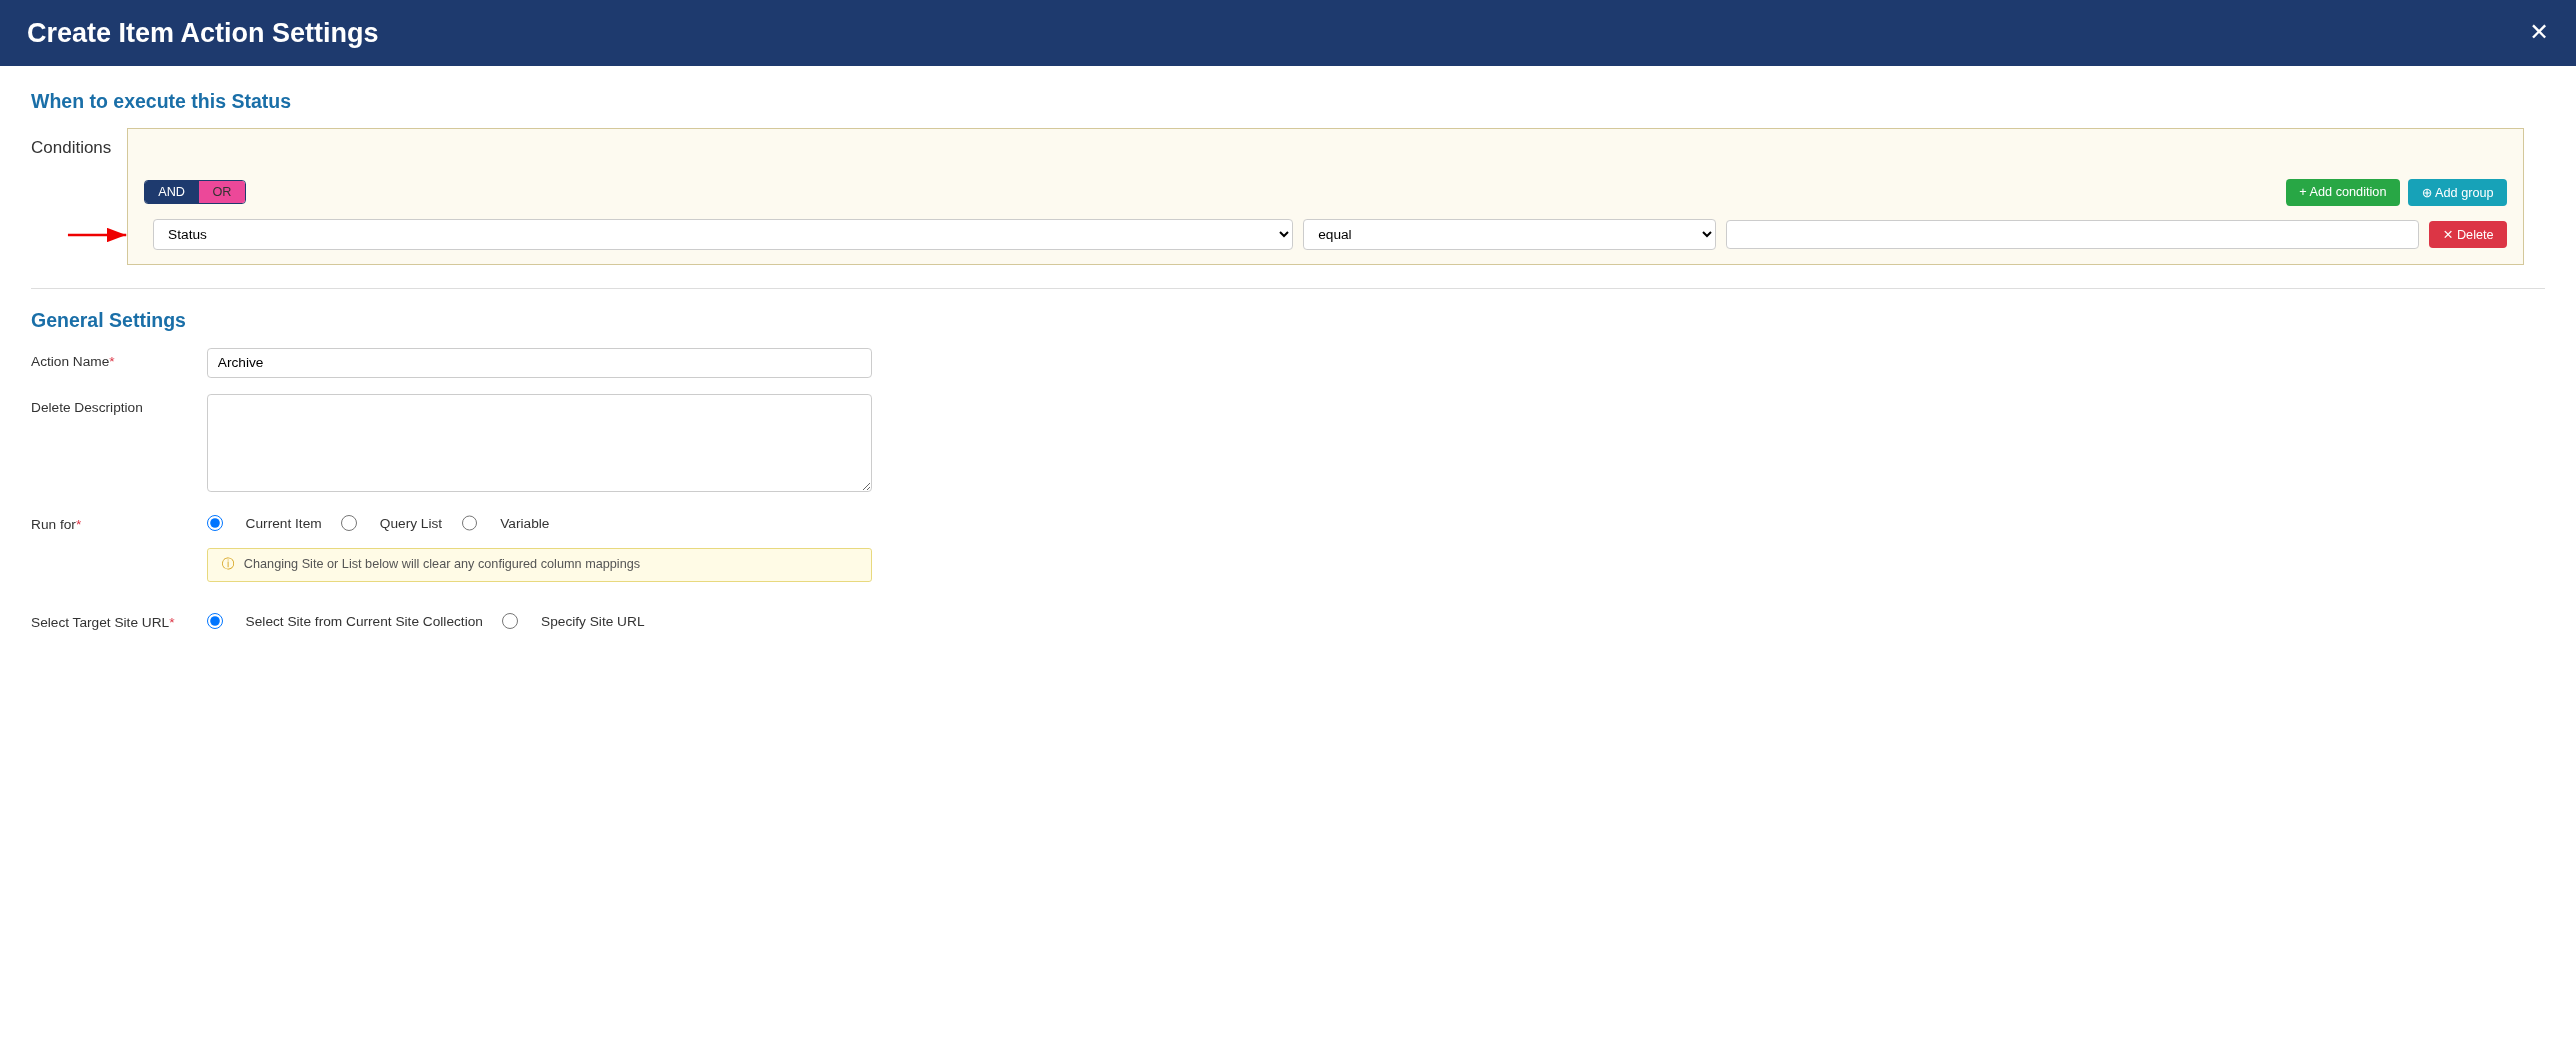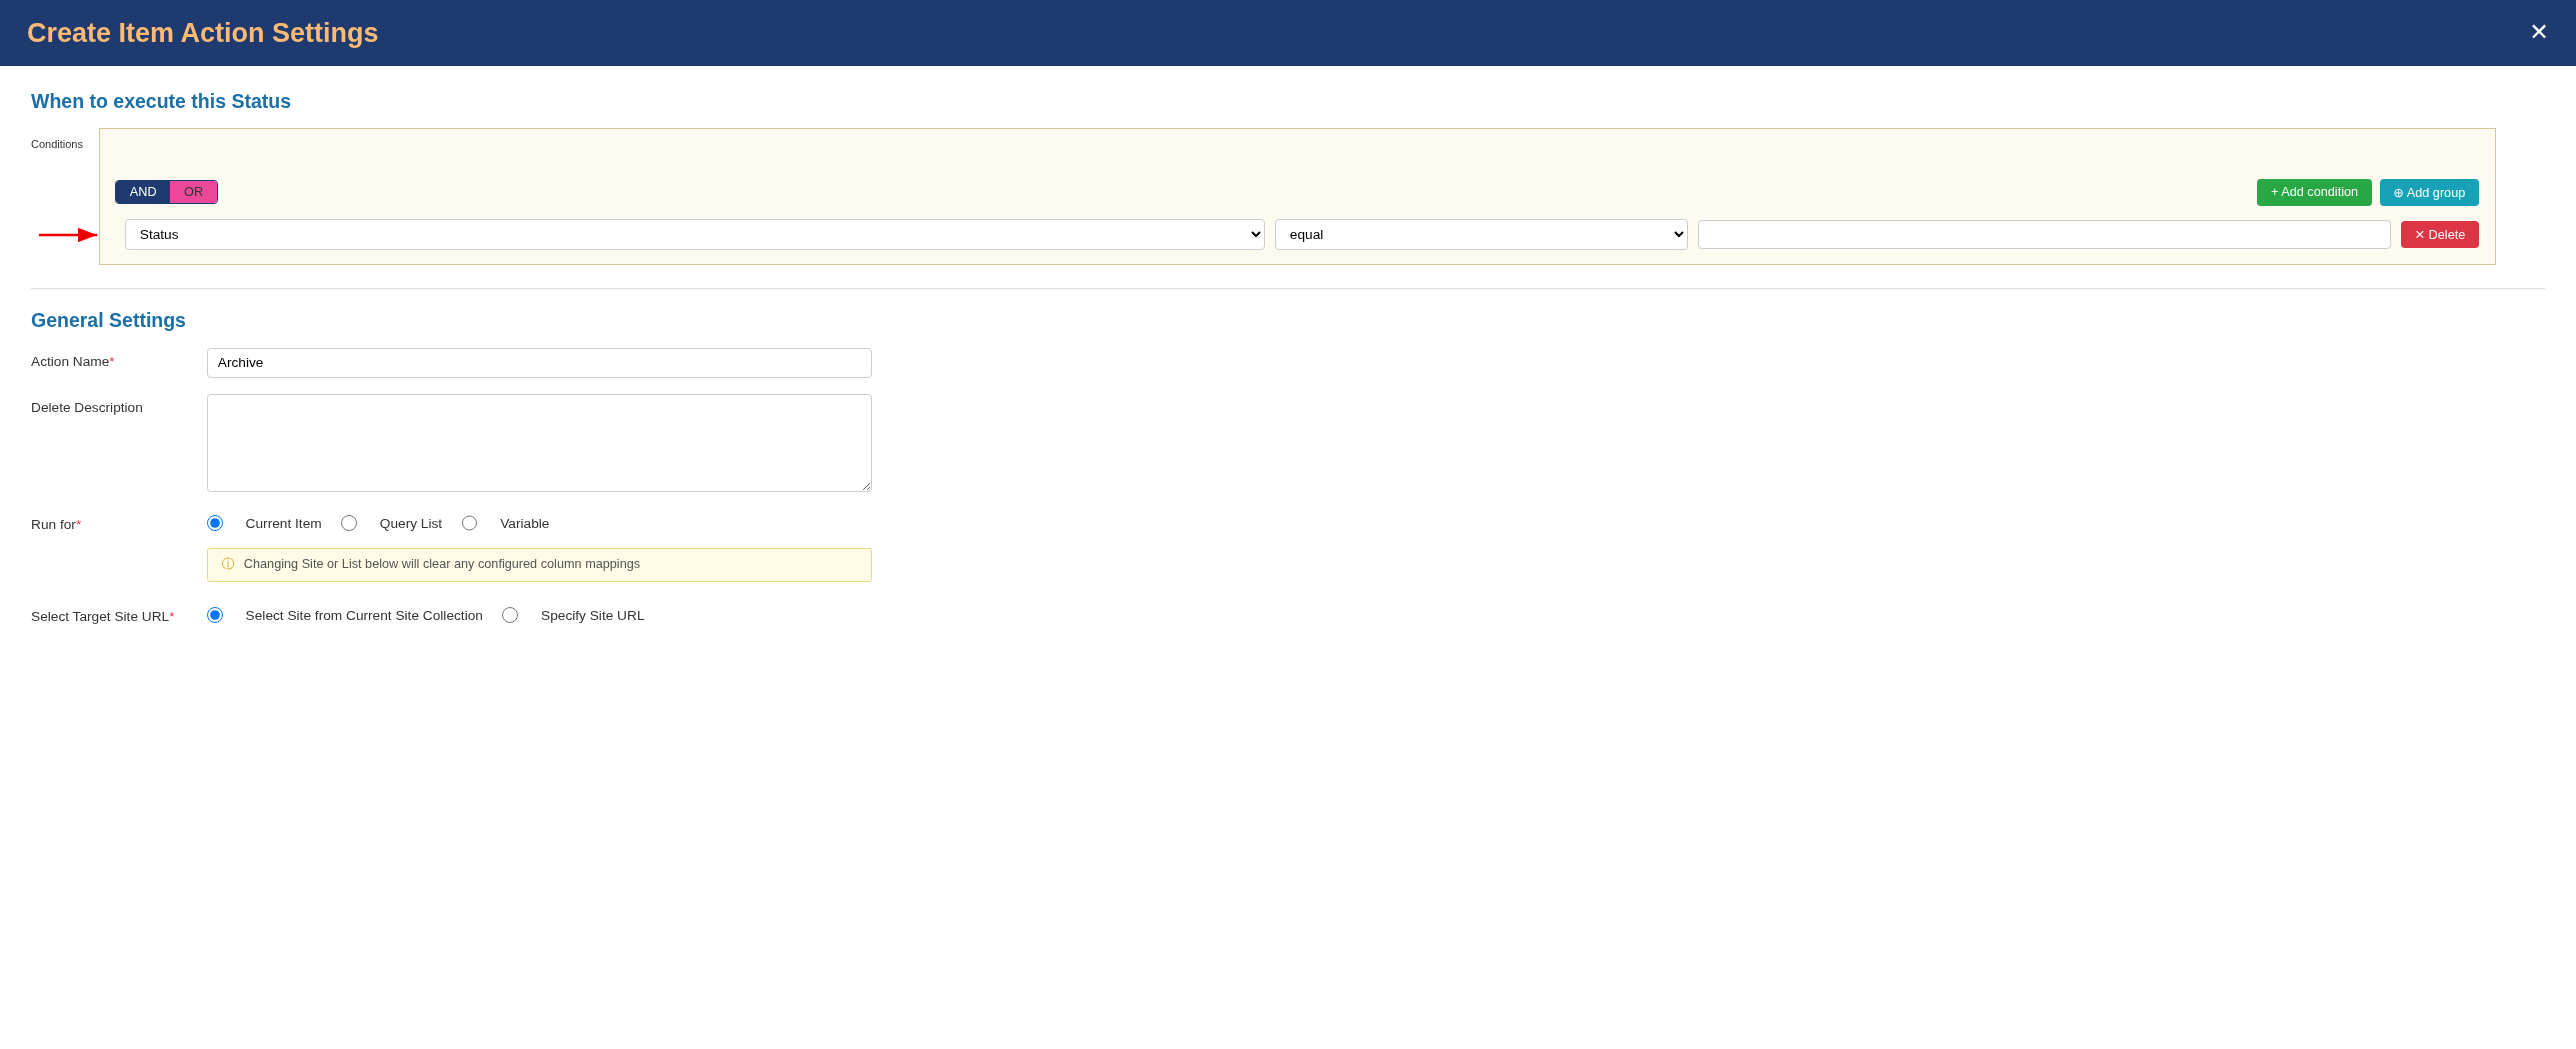--- a/index.html
+++ b/index.html
@@ -9,21 +9,21 @@
       background: #1e3a6e;
       color: #fff;
       padding: 17.6px 27px;
       display: flex;
       justify-content: space-between;
       align-items: center;
     }
     .modal-header h1 {
       font-size: 27px;
       font-weight: bold;
-      color: #fdba74;
+      color: #ffffff;
     }
     .modal-close-btn {
       background: none;
       border: none;
       color: #fff;
       font-size: 23.5px;
       cursor: pointer;
       line-height: 1;
     }
 
@@ -37,21 +37,21 @@
       font-size: 19.5px;
       font-weight: bold;
       margin-bottom: 15.6px;
     }
 
     .conditions-section {
       margin-bottom: 23.5px;
     }
 
     .conditions-label {
-      font-size: 11px;
+      font-size: 17px;
       color: #333;
       margin-bottom: 7.8px;
       margin-right: 15.6px;
       display: inline-block;
       vertical-align: top;
       margin-top: 9.8px;
     }
 
     .conditions-box {
       display: inline-block;
@@ -221,21 +221,21 @@
       cursor: pointer;
     }
 
     .warning-box {
       background: #fffbe6;
       border: 1px solid #e8d97e;
       padding: 7.8px 13.7px;
       font-size: 12.7px;
       color: #555;
       border-radius: 2.9px;
-      margin-bottom: 20px;
+      margin-bottom: 26px;
       max-width: 665px;
       margin-left: 176px;
     }
     .warning-icon {
       color: #d4a017;
       margin-right: 5.9px;
     }
 
     
     .red-arrow {

